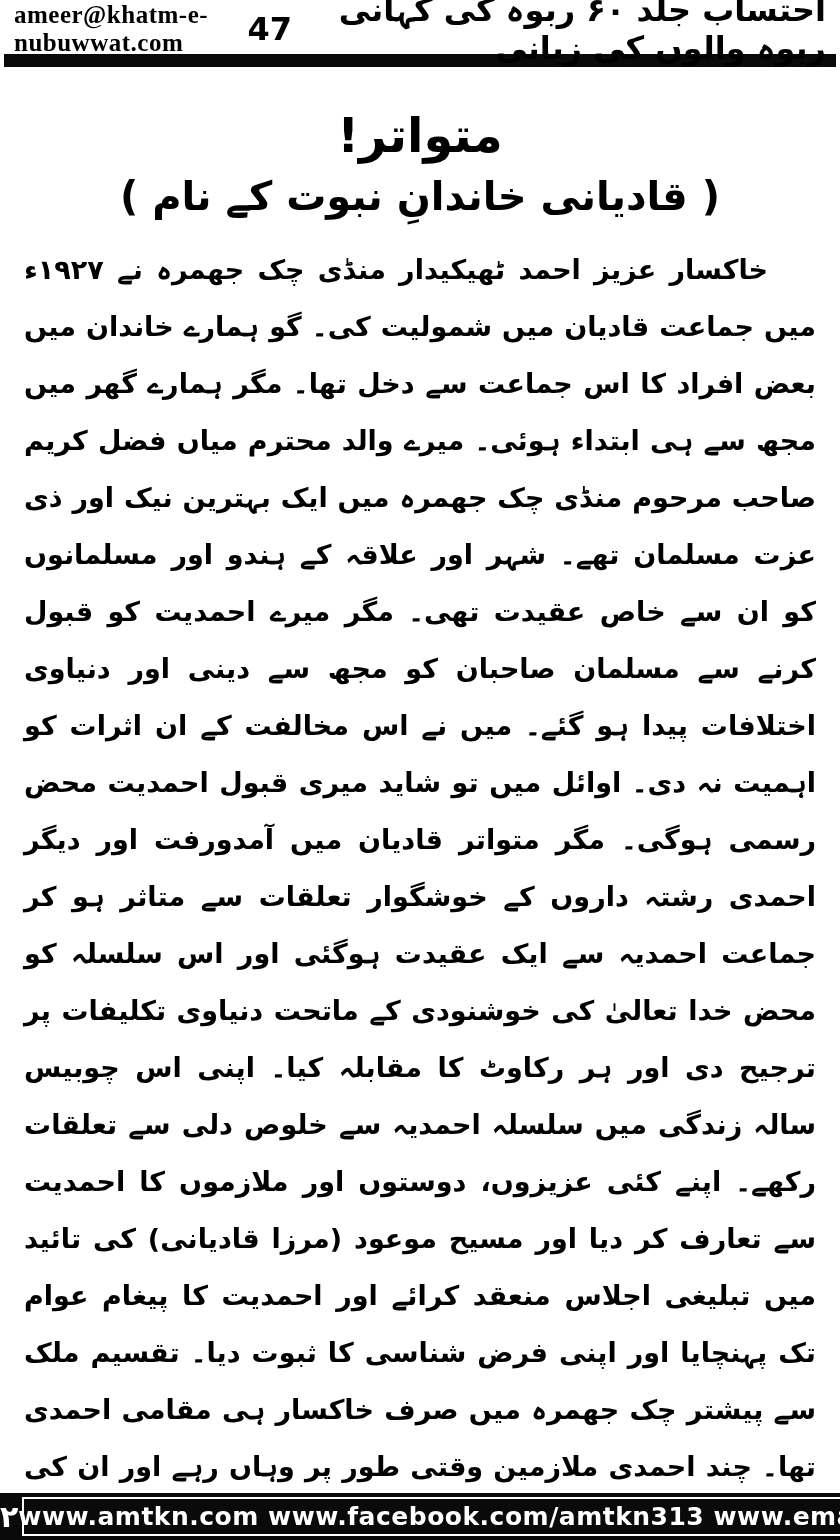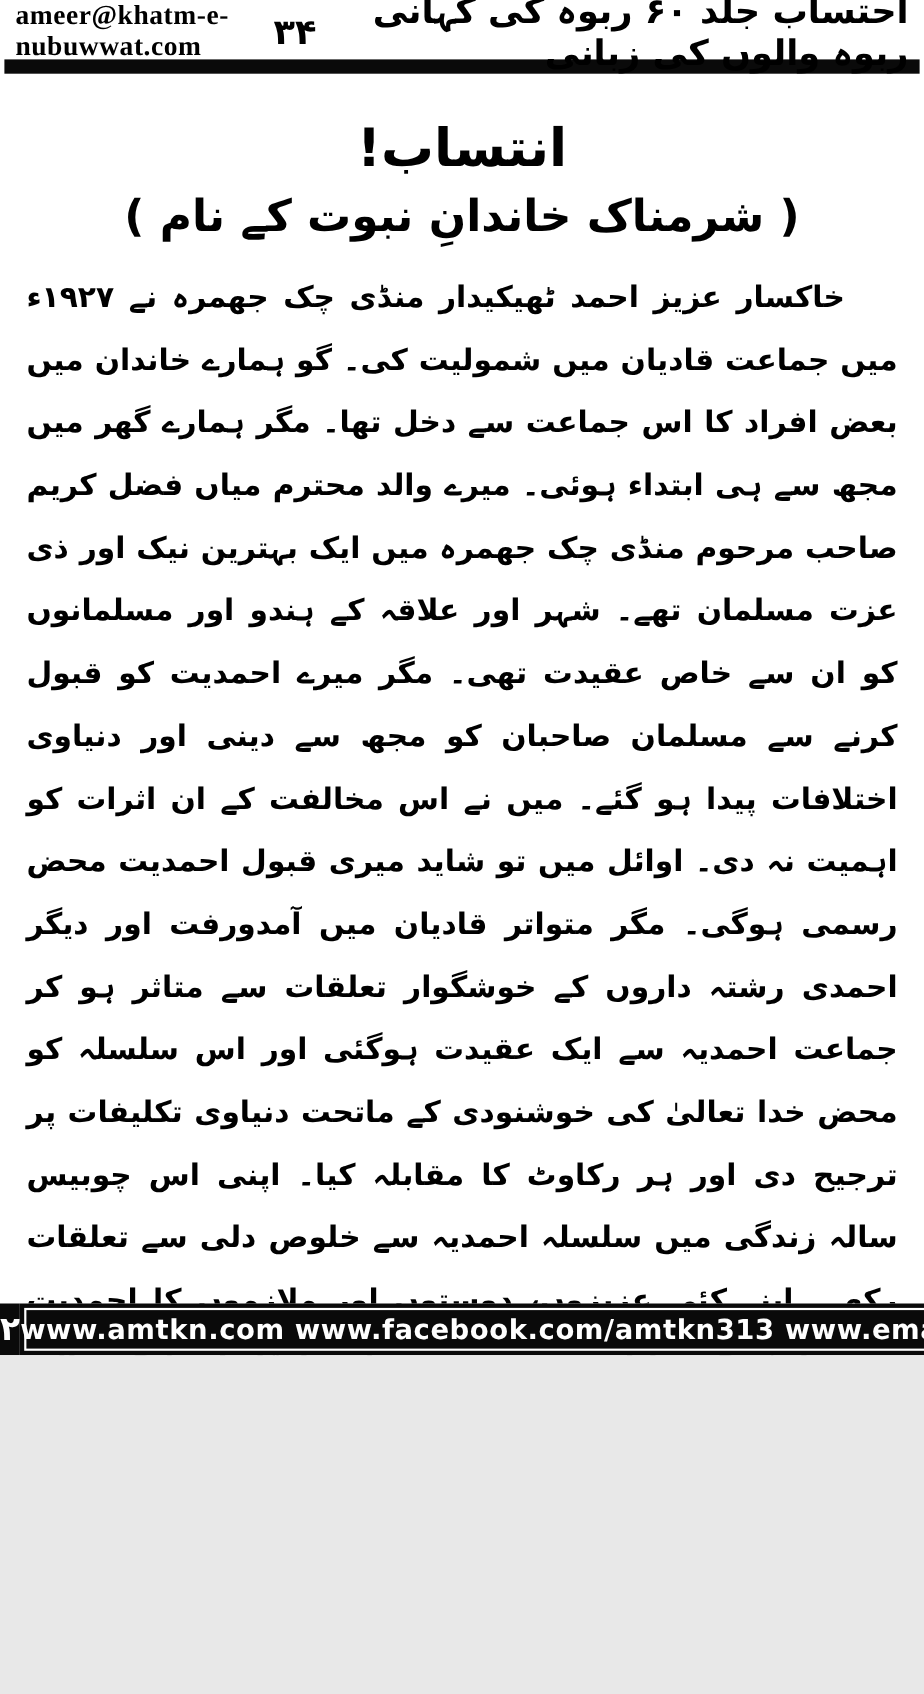--- a/index.html
+++ b/index.html
@@ -1,21 +1,21 @@
 <!DOCTYPE html>
 <html lang="ur"><head>
 <meta charset="utf-8">
 <style>
   * { box-sizing: border-box; margin: 0; padding: 0; }
   html, body { background: #e8e8e8; }
   body { font-family: "DejaVu Sans", sans-serif; }
   .page {
     position: relative;
     width: 840px;
-    height: 1232px;
+    height: 1540px;
     margin: 0 auto;
     background: #ffffff;
     color: #000;
     overflow: hidden;
   }
   .header {
     display: flex;
     justify-content: space-between;
     align-items: center;
     padding: 10px 14px 4px 14px;
@@ -115,29 +115,29 @@
 </style>
 </head>
 <body>
 
 <div class="page">
 
   <header class="header">
     <div class="email">ameer@khatm-e-nubuwwat.com</div>
     <div class="header-right">
       <span class="header-title">احتساب جلد ۶۰ ربوہ کی کہانی ربوہ والوں کی زبانی</span>
-      <span class="header-page-num">۳۴</span>
+      <span class="header-page-num">47</span>
     </div>
   </header>
 
   <div class="black-bar"></div>
 
   <main class="content" dir="rtl">
-    <h1 class="heading">انتساب!</h1>
-    <h2 class="subheading">( شرمناک خاندانِ نبوت کے نام )</h2>
+    <h1 class="heading">متواتر!</h1>
+    <h2 class="subheading">( قادیانی خاندانِ نبوت کے نام )</h2>
     <p class="body-text">خاکسار عزیز احمد ٹھیکیدار منڈی چک جھمرہ نے ۱۹۲۷ء میں جماعت قادیان میں شمولیت کی۔ گو ہمارے خاندان میں بعض افراد کا اس جماعت سے دخل تھا۔ مگر ہمارے گھر میں مجھ سے ہی ابتداء ہوئی۔ میرے والد محترم میاں فضل کریم صاحب مرحوم منڈی چک جھمرہ میں ایک بہترین نیک اور ذی عزت مسلمان تھے۔ شہر اور علاقہ کے ہندو اور مسلمانوں کو ان سے خاص عقیدت تھی۔ مگر میرے احمدیت کو قبول کرنے سے مسلمان صاحبان کو مجھ سے دینی اور دنیاوی اختلافات پیدا ہو گئے۔ میں نے اس مخالفت کے ان اثرات کو اہمیت نہ دی۔ اوائل میں تو شاید میری قبول احمدیت محض رسمی ہوگی۔ مگر متواتر قادیان میں آمدورفت اور دیگر احمدی رشتہ داروں کے خوشگوار تعلقات سے متاثر ہو کر جماعت احمدیہ سے ایک عقیدت ہوگئی اور اس سلسلہ کو محض خدا تعالیٰ کی خوشنودی کے ماتحت دنیاوی تکلیفات پر ترجیح دی اور ہر رکاوٹ کا مقابلہ کیا۔ اپنی اس چوبیس سالہ زندگی میں سلسلہ احمدیہ سے خلوص دلی سے تعلقات رکھے۔ اپنے کئی عزیزوں، دوستوں اور ملازموں کا احمدیت سے تعارف کر دیا اور مسیح موعود (مرزا قادیانی) کی تائید میں تبلیغی اجلاس منعقد کرائے اور احمدیت کا پیغام عوام تک پہنچایا اور اپنی فرض شناسی کا ثبوت دیا۔ تقسیم ملک سے پیشتر چک جھمرہ میں صرف خاکسار ہی مقامی احمدی تھا۔ چند احمدی ملازمین وقتی طور پر وہاں رہے اور ان کی نمونہ زندگی سے متاثر ہو کر اور کسی کو شامل ہونے کا موقع نہ ملا۔ ایک مویشی ہسپتال میں وٹنری اسسٹنٹ تھے۔ جن کو پتنگ بازی کا بہت شوق تھا۔ ہائی اسکول کے (قادیانی) ہیڈ ماسٹر صاحب ایک بدترین اخلاق سوز فعل کے مرتکب رہے۔ ایک (قادیانی) معزز چوہدری صاحب نے ہمیشہ شراب نوش فرمانے کا شغل جاری رکھا اور اب موجودہ (قادیانی) ایک عربی ٹیچر صاحب سود لینا معیوب خیال نہیں فرماتے۔ بلکہ ان کی مقرر کردہ شرح سود بہت زیادہ ہے۔ ایک (قادیانی) محترمہ اور (قادیانی) میں حالات بہت شرمناک رہے۔ موضع جندرانوالہ ایک قریبی گاؤں کے (قادیانی) مولوی نذیر احمد صاحب برق خاندانی احمدی نے کئی ہندو اصحاب کو حضرت</p>
   </main>
 
   <footer class="footer">
     <div class="footer-page">۲</div>
     <div class="footer-gap"></div>
     <div class="footer-links">www.amtkn.com www.facebook.com/amtkn313 www.emaktaba.info</div>
   </footer>
 
 </div>

